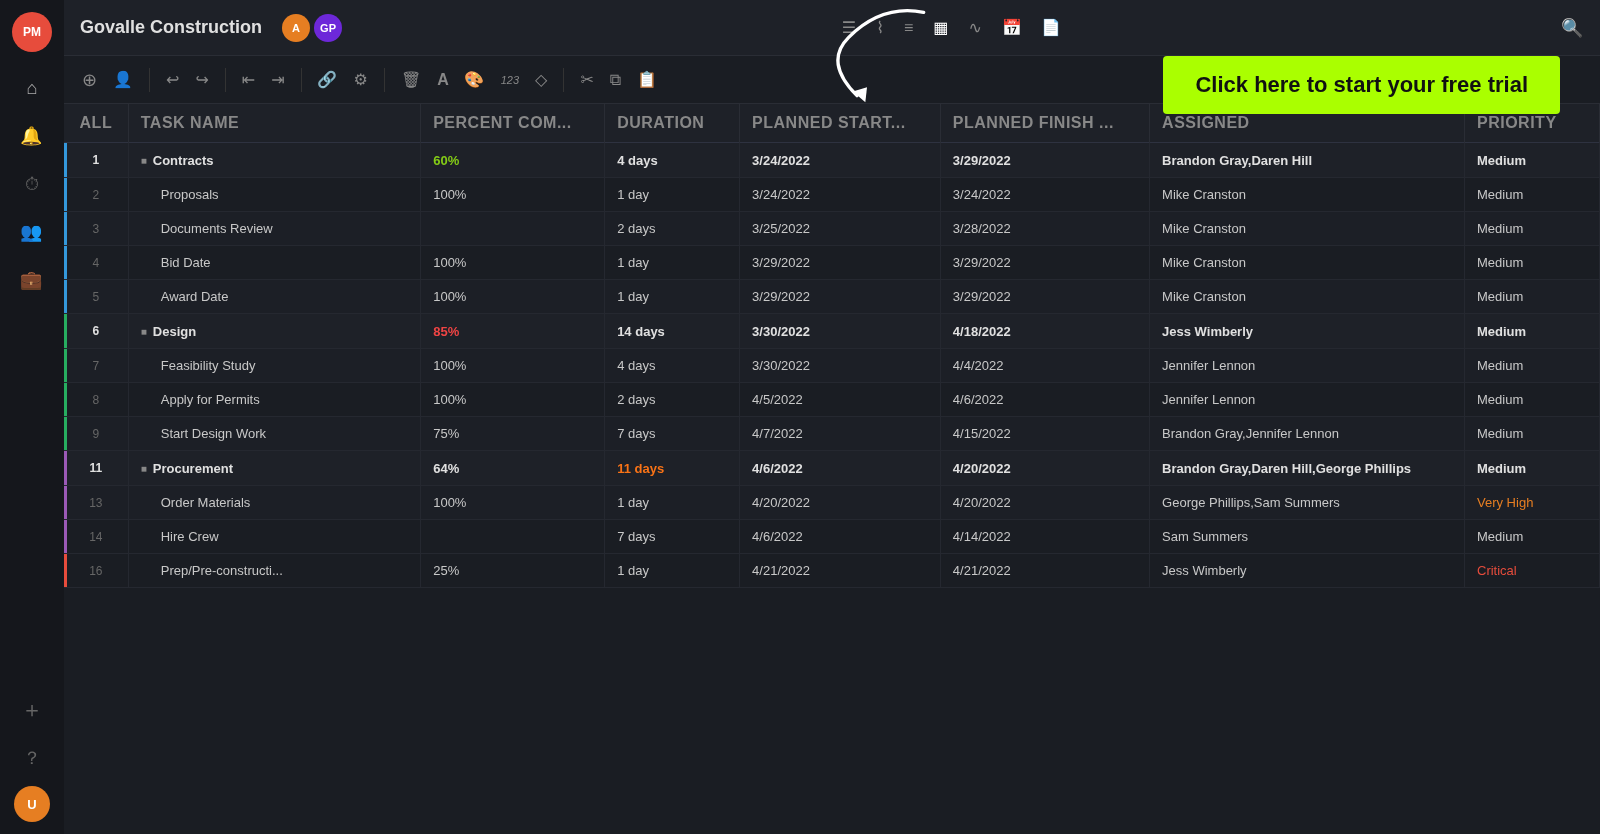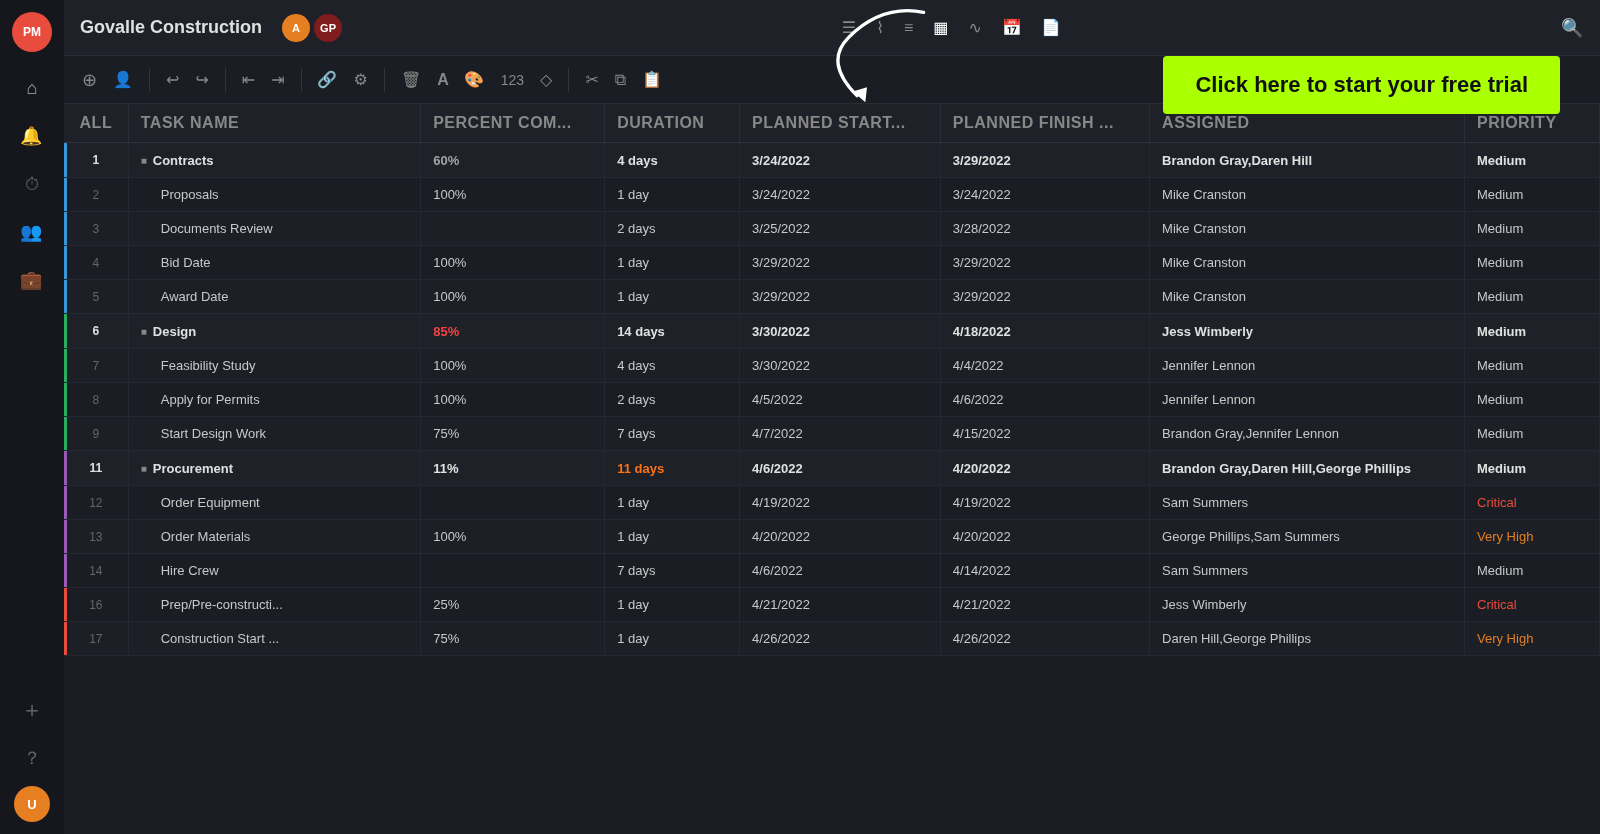--- a/index.html
+++ b/index.html
@@ -24,21 +24,21 @@
     
     .header {
       position: fixed; left: 64px; top: 0; right: 0; height: 56px; background: #1e2128; display: flex; align-items: center; padding: 0 16px; gap: 12px; z-index: 99; border-bottom: 1px solid #2a2d35;
     }
     .header-title { font-size: 18px; font-weight: 600; color: #e0e0e0; margin-right: 8px; }
     .header-avatar-group { display: flex; align-items: center; gap: 4px; margin-right: auto; }
     .avatar-small {
       width: 28px; height: 28px; border-radius: 50%; display: flex; align-items: center; justify-content: center; font-size: 11px; font-weight: bold; color: white;
     }
     .av1 { background: #e67e22; }
-    .av2 { background: #7f1d1d; }
+    .av2 { background: #6d28d9; }
     .header-icons { display: flex; align-items: center; gap: 20px; }
     .header-icon { color: #888; font-size: 16px; cursor: pointer; }
     .header-icon.active { color: #fff; }
     .search-icon-right { margin-left: auto; color: #888; font-size: 18px; cursor: pointer; }
 
     
     .toolbar {
       position: fixed; left: 64px; top: 56px; right: 0; height: 48px; background: #1a1d23; display: flex; align-items: center; padding: 0 12px; gap: 4px; z-index: 98; border-bottom: 1px solid #2a2d35;
     }
     .toolbar-btn { color: #888; font-size: 16px; cursor: pointer; padding: 4px 6px; border-radius: 4px; display: flex; align-items: center; }
@@ -148,21 +148,21 @@
   <div class="toolbar-sep"></div>
   <span class="toolbar-btn">⇤</span>
   <span class="toolbar-btn">⇥</span>
   <div class="toolbar-sep"></div>
   <span class="toolbar-btn">🔗</span>
   <span class="toolbar-btn">⚙</span>
   <div class="toolbar-sep"></div>
   <span class="toolbar-btn">🗑</span>
   <span class="toolbar-btn" style="font-weight:bold;">A</span>
   <span class="toolbar-btn">🎨</span>
-  <span class="toolbar-btn" style="font-size:14px;">123</span>
+  <span class="toolbar-btn" style="font-size:11px;font-style:italic;">123</span>
   <span class="toolbar-btn">◇</span>
   <div class="toolbar-sep"></div>
   <span class="toolbar-btn">✂</span>
   <span class="toolbar-btn">⧉</span>
   <span class="toolbar-btn">📋</span>
 </div>
 
 <div class="cta-banner">Click here to start your free trial</div>
 
 <svg class="circle-arrow" viewBox="0 0 120 120" fill="none" xmlns="http://www.w3.org/2000/svg">
@@ -190,21 +190,21 @@
     <td class="row-num-cell" style="position:relative;">
       <div class="row-bar" style="background:#3498db;"></div>
       1
     </td>
     <td>
       <span style="display:inline-flex;align-items:center;gap:6px;">
                 <span style="color:#888;font-size:10px;">■</span>
                 <strong>Contracts</strong>
               </span>
     </td>
-    <td style="font-weight:700;color:#a3a3a3;">60%</td>
+    <td style="font-weight:700;color:#84cc16;">60%</td>
     <td style="font-weight:700;color:#e0e0e0;">4 days</td>
     <td class="col-date" style="font-weight:700;color:#e0e0e0;">3/24/2022</td>
     <td class="col-date" style="font-weight:700;color:#e0e0e0;">3/29/2022</td>
     <td style="font-weight:700;color:#e0e0e0;">Brandon Gray,Daren Hill</td>
     <td class="priority-medium" style="font-weight:700;">Medium</td>
   </tr>
           <tr>
     <td class="row-num-cell" style="position:relative;">
       <div class="row-bar" style="background:#3498db;"></div>
       2
@@ -331,42 +331,27 @@
     <td class="row-num-cell" style="position:relative;">
       <div class="row-bar" style="background:#9b59b6;"></div>
       11
     </td>
     <td>
       <span style="display:inline-flex;align-items:center;gap:6px;">
                 <span style="color:#888;font-size:10px;">■</span>
                 <strong>Procurement</strong>
               </span>
     </td>
-    <td style="font-weight:700;color:#e0e0e0;">11%</td>
+    <td style="font-weight:700;color:#e0e0e0;">64%</td>
     <td style="font-weight:700;color:#f97316;">11 days</td>
     <td class="col-date" style="font-weight:700;color:#e0e0e0;">4/6/2022</td>
     <td class="col-date" style="font-weight:700;color:#e0e0e0;">4/20/2022</td>
     <td style="font-weight:700;color:#e0e0e0;">Brandon Gray,Daren Hill,George Phillips</td>
     <td class="priority-medium" style="font-weight:700;">Medium</td>
   </tr>
-          <tr>
-    <td class="row-num-cell" style="position:relative;">
-      <div class="row-bar" style="background:#9b59b6;"></div>
-      12
-    </td>
-    <td>
-      <span style="padding-left:20px;">Order Equipment</span>
-    </td>
-    <td style=""></td>
-    <td style="">1 day</td>
-    <td class="col-date" style="">4/19/2022</td>
-    <td class="col-date" style="">4/19/2022</td>
-    <td style="">Sam Summers</td>
-    <td class="priority-critical" style="">Critical</td>
-  </tr>
           <tr style="background: rgb(28, 31, 38);">
     <td class="row-num-cell" style="position:relative;">
       <div class="row-bar" style="background:#9b59b6;"></div>
       13
     </td>
     <td>
       <span style="padding-left:20px;">Order Materials</span>
     </td>
     <td style="">100%</td>
     <td style="">1 day</td>
@@ -398,31 +383,16 @@
     <td>
       <span style="padding-left:20px;">Prep/Pre-constructi...</span>
     </td>
     <td style="">25%</td>
     <td style="">1 day</td>
     <td class="col-date" style="">4/21/2022</td>
     <td class="col-date" style="">4/21/2022</td>
     <td style="">Jess Wimberly</td>
     <td class="priority-critical" style="">Critical</td>
   </tr>
-          <tr style="background: rgb(28, 31, 38);">
-    <td class="row-num-cell" style="position:relative;">
-      <div class="row-bar" style="background:#e74c3c;"></div>
-      17
-    </td>
-    <td>
-      <span style="padding-left:20px;">Construction Start ...</span>
-    </td>
-    <td style="">75%</td>
-    <td style="">1 day</td>
-    <td class="col-date" style="">4/26/2022</td>
-    <td class="col-date" style="">4/26/2022</td>
-    <td style="">Daren Hill,George Phillips</td>
-    <td class="priority-veryhigh" style="">Very High</td>
-  </tr>
         </tbody>
     </table>
   </div>
 </div>
 
 </body></html>

